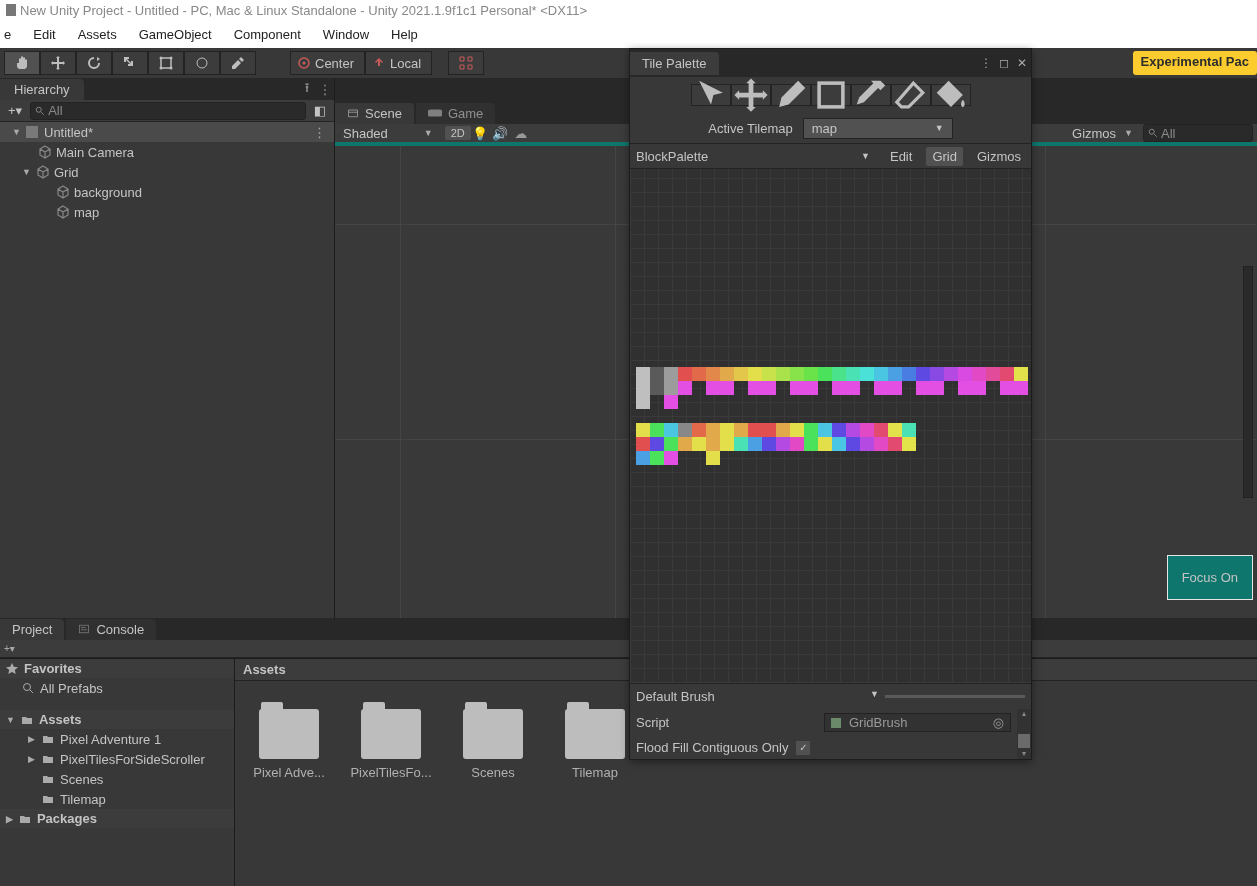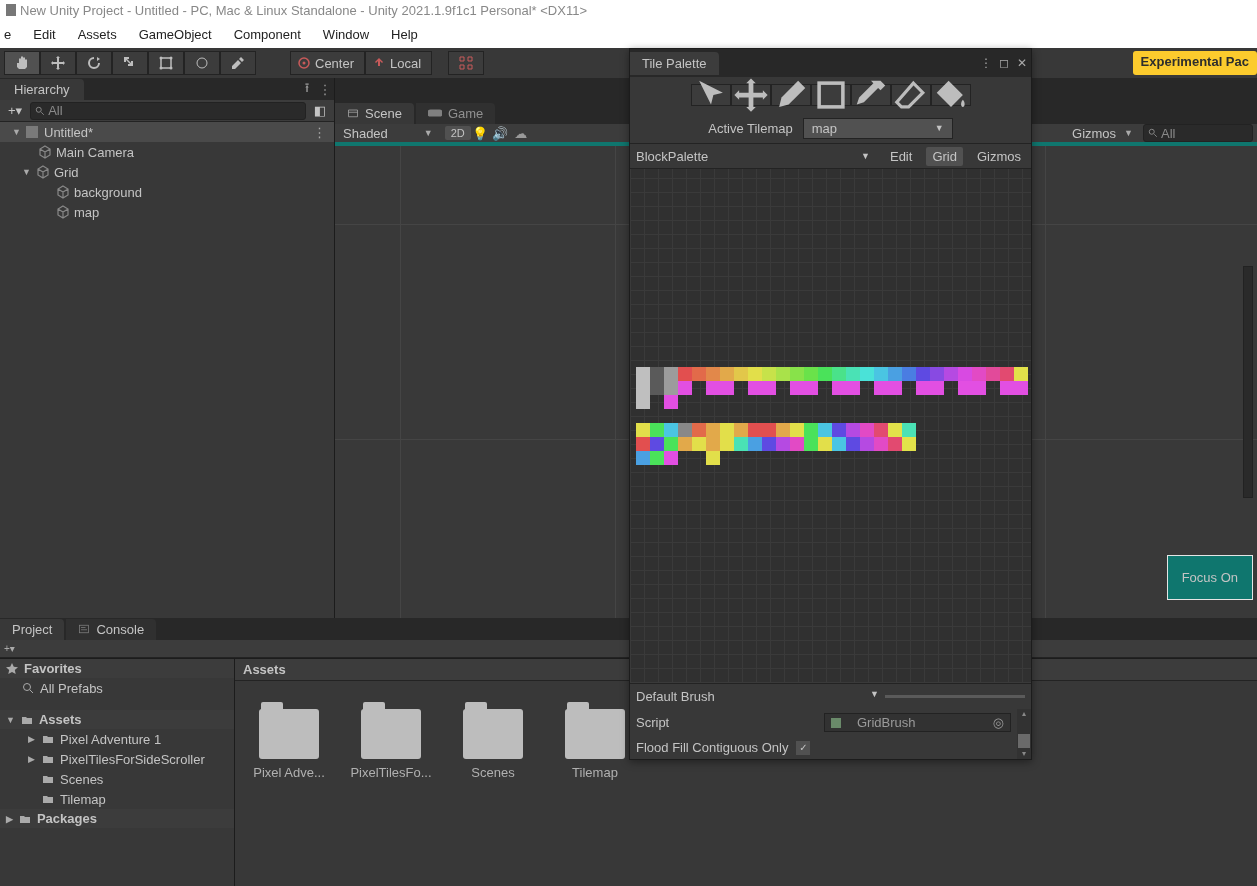--- a/index.html
+++ b/index.html
@@ -90,21 +90,21 @@
 .tp-canvas { flex: 1; background: #303030; position: relative; overflow: hidden; background-image: 
   repeating-linear-gradient(0deg, #3a3a3a 0, #3a3a3a 1px, transparent 1px, transparent 14px),
   repeating-linear-gradient(90deg, #3a3a3a 0, #3a3a3a 1px, transparent 1px, transparent 14px);
 }
 .tp-tilerow { position: absolute; left: 6px; height: 14px; display: flex; }
 .tp-tilerow .tl { width: 14px; height: 14px; }
 .tp-brush-row { height: 26px; background: #383838; display: flex; align-items: center; padding: 0 6px; border-top: 1px solid #232323; }
 .tp-brush-row .sel { flex: 1; display: flex; justify-content: space-between; padding-right: 6px; }
 .tp-brush-row .slider { width: 140px; height: 3px; background: #5a5a5a; position: relative; }
 .tp-script { padding: 4px 6px; display: flex; align-items: center; gap: 8px; background: #383838; }
-.tp-script .field { background: #323232; border: 1px solid #222; padding: 1px 6px; color: #9a9a9a; flex: 1; display: flex; align-items: center; gap: 16px; }
+.tp-script .field { background: #323232; border: 1px solid #222; padding: 1px 6px; color: #9a9a9a; flex: 1; display: flex; align-items: center; gap: 8px; }
 .tp-flood { padding: 4px 6px; display: flex; align-items: center; gap: 8px; background: #383838; }
 .tp-flood .cb { width: 14px; height: 14px; background: #515151; display: flex; align-items: center; justify-content: center; font-size: 10px; }
 .tp-scrollbar { width: 14px; background: #323232; display: flex; flex-direction: column; }
 .tp-bottom-wrap { display: flex; }
 .tp-bottom-left { flex: 1; }
 
 svg { fill: currentColor; }
 .cube-outline { fill: none; stroke: #888; stroke-width: 1.2; }
 </style>
 </head>

